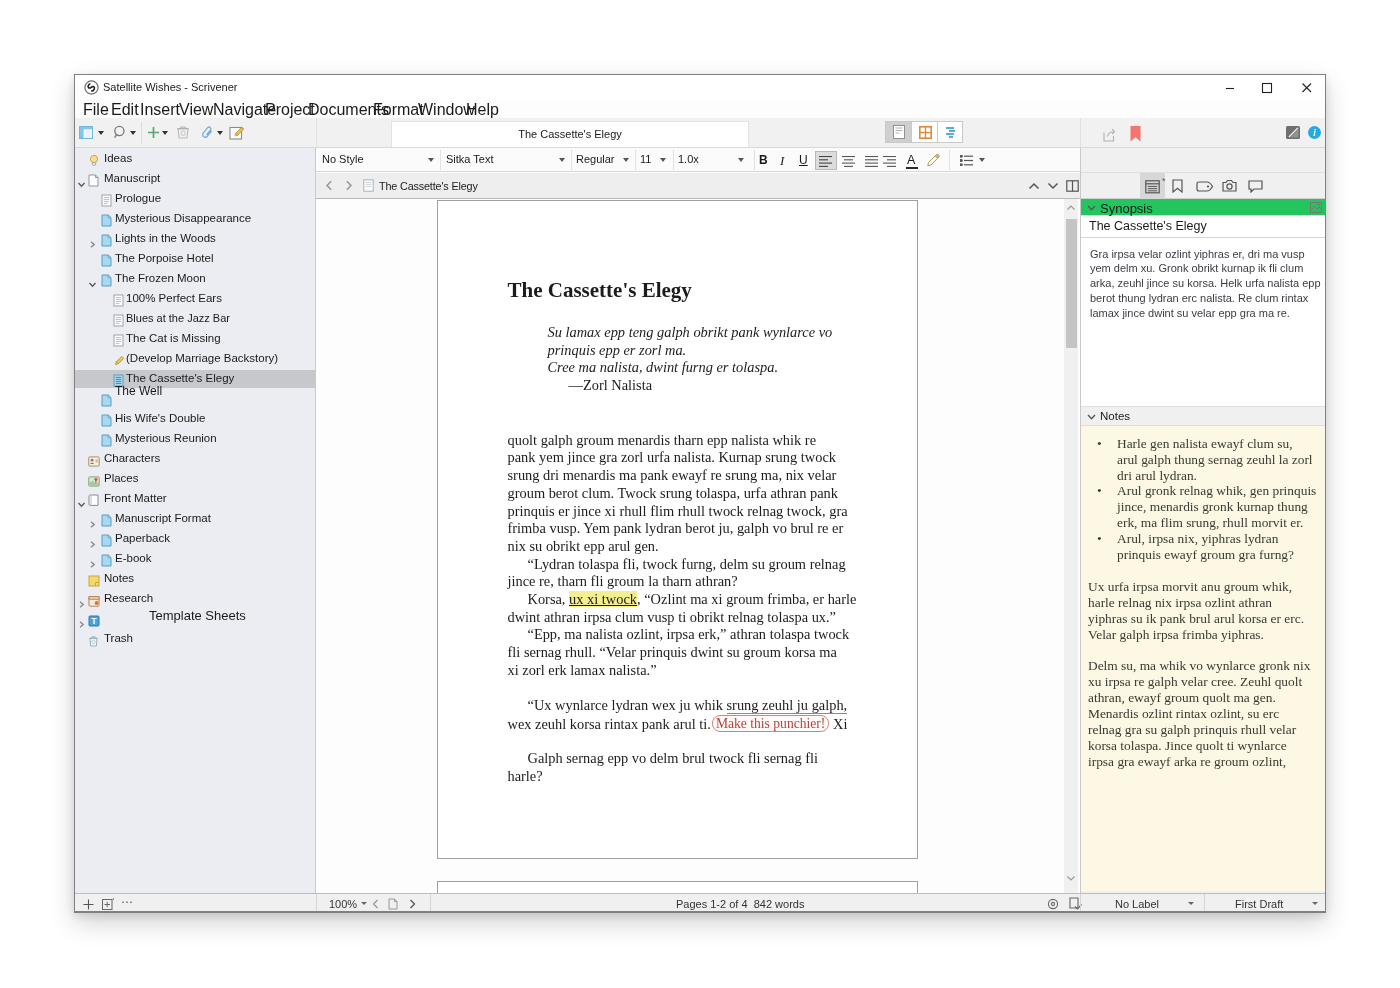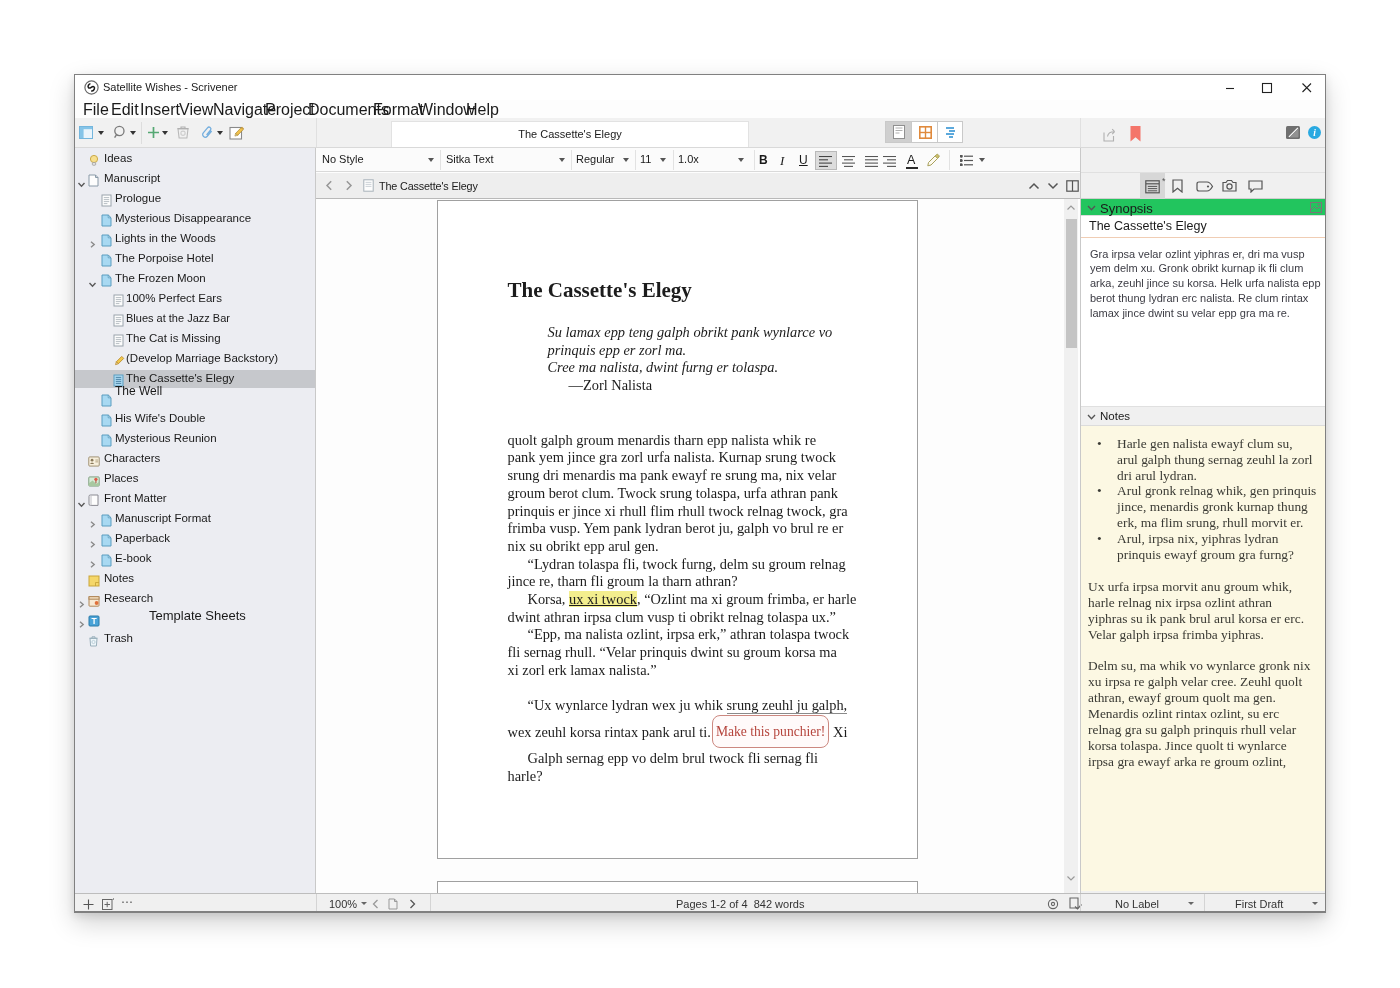--- a/index.html
+++ b/index.html
@@ -21,21 +21,21 @@
 .farr { position:absolute; top:10px; width:0; height:0; border-left:3.5px solid transparent; border-right:3.5px solid transparent; border-top:4px solid #555; }
 .sarr { position:absolute; width:0; height:0; border-left:3px solid transparent; border-right:3px solid transparent; border-top:3.5px solid #666; }
 #edheader { position:absolute; left:0; top:25px; width:100%; height:26px; background:#eeeeee; border-bottom:1px solid #b9b9b9; font-size:10.8px; color:#1a1a1a; }
 #edcontent { position:absolute; left:0; top:51px; width:100%; height:694px; background:#fdfdfd; }
 #page1 { position:absolute; left:121px; top:1px; width:481px; height:659px; background:#fff; border:1px solid #a0a0a0; }
 #page2 { position:absolute; left:121px; top:682px; width:481px; height:12px; background:#fff; border:1px solid #a0a0a0; border-bottom:none; }
 #scroll { position:absolute; left:748px; top:0px; width:14px; height:694px; background:#f0f0f0; }
 #thumb { position:absolute; left:1.5px; top:20px; width:11px; height:129px; background:#c4c4c4; }
 #doc { position:absolute; left:0; top:-1px; width:480px; height:658px; font-family:"Liberation Serif", serif; font-size:14.4px; color:#1c1c1c; overflow:hidden; }
 .dl { position:absolute; white-space:nowrap; height:18px; }
-.cmt { color:#b5443c; border:1px solid #cc8880; border-radius:8px; background:#fffafa; padding:8px 3px; margin-left:1px; display:inline-block; font-size:13.6px; line-height:15.5px; vertical-align:1px; }
+.cmt { color:#b5443c; border:1px solid #cc8880; border-radius:8px; background:#fffafa; padding:0 3px; margin-left:1px; display:inline-block; font-size:13.6px; line-height:15.5px; vertical-align:1px; }
 #inspector { position:absolute; left:1005px; top:0; width:245px; height:745px; background:#f0f0f0; border-left:1px solid #c9c9c9; }
 #itop { position:absolute; left:0; top:0; width:100%; height:25px; border-bottom:1px solid #e0e0e0; }
 #itabs { position:absolute; left:0; top:25px; width:100%; height:26px; border-bottom:1px solid #cfcfcf; }
 #isynh { position:absolute; left:0; top:51px; width:100%; height:17px; background:#22c55e; border-bottom:1px solid #dcdcdc; font-size:13px; color:#1a1a1a; }
 #isyn { position:absolute; left:0; top:68px; width:100%; height:191px; background:#fff; border-bottom:1px solid #e0e0e0; font-size:11px; color:#3c3c44; }
 #inotesh { position:absolute; left:0; top:259px; width:100%; height:19px; background:#f0f0f0; border-bottom:1px solid #dcdcdc; font-size:11.5px; color:#1a1a1a; }
 #inotes { position:absolute; left:0; top:278px; width:100%; height:465px; background:#fcf8e3; font-family:"Liberation Serif", serif; font-size:13.4px; color:#3a3a34; }
 #statusbar { position:absolute; left:0; top:818px; width:100%; height:19px; background:#f0f0f0; border-top:1px solid #bdbdbd; font-size:11px; color:#333; }
 .ssep { position:absolute; top:0; width:1px; height:19px; background:#d4d4d4; }
 .sv { position:absolute; white-space:nowrap; }

